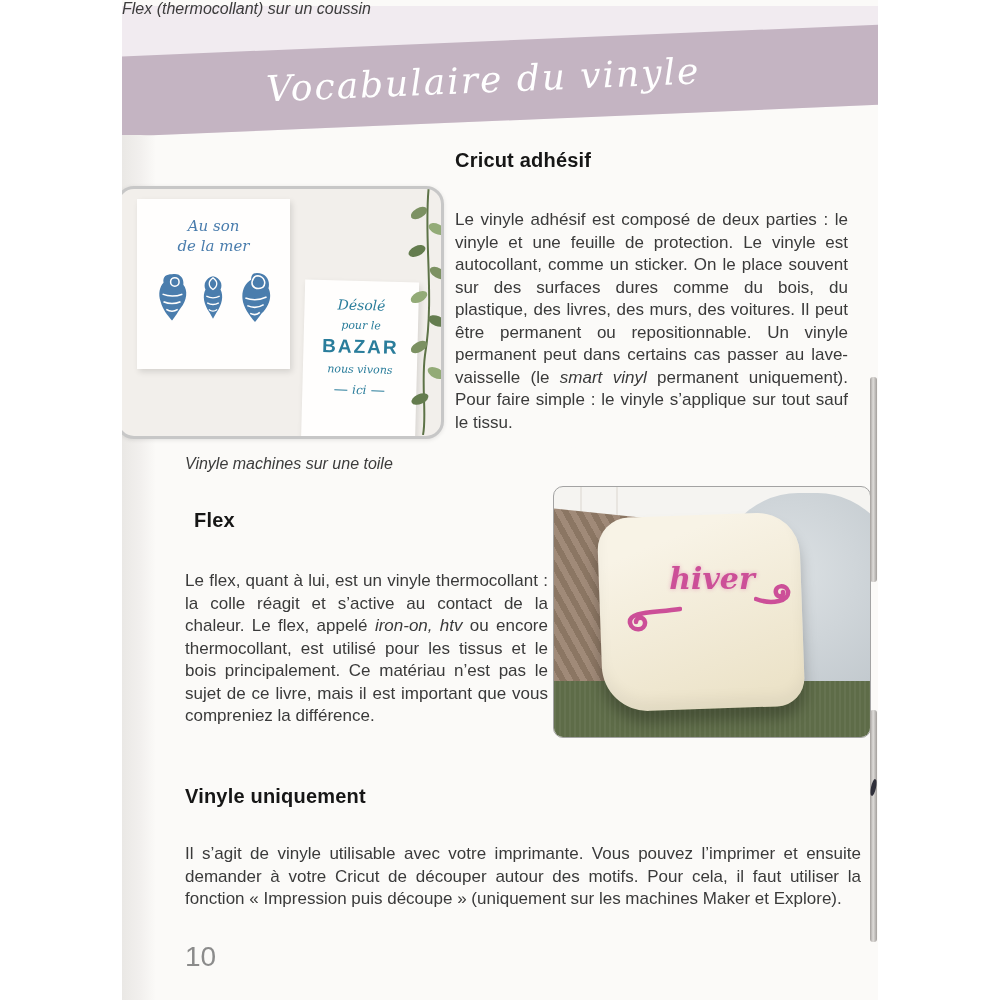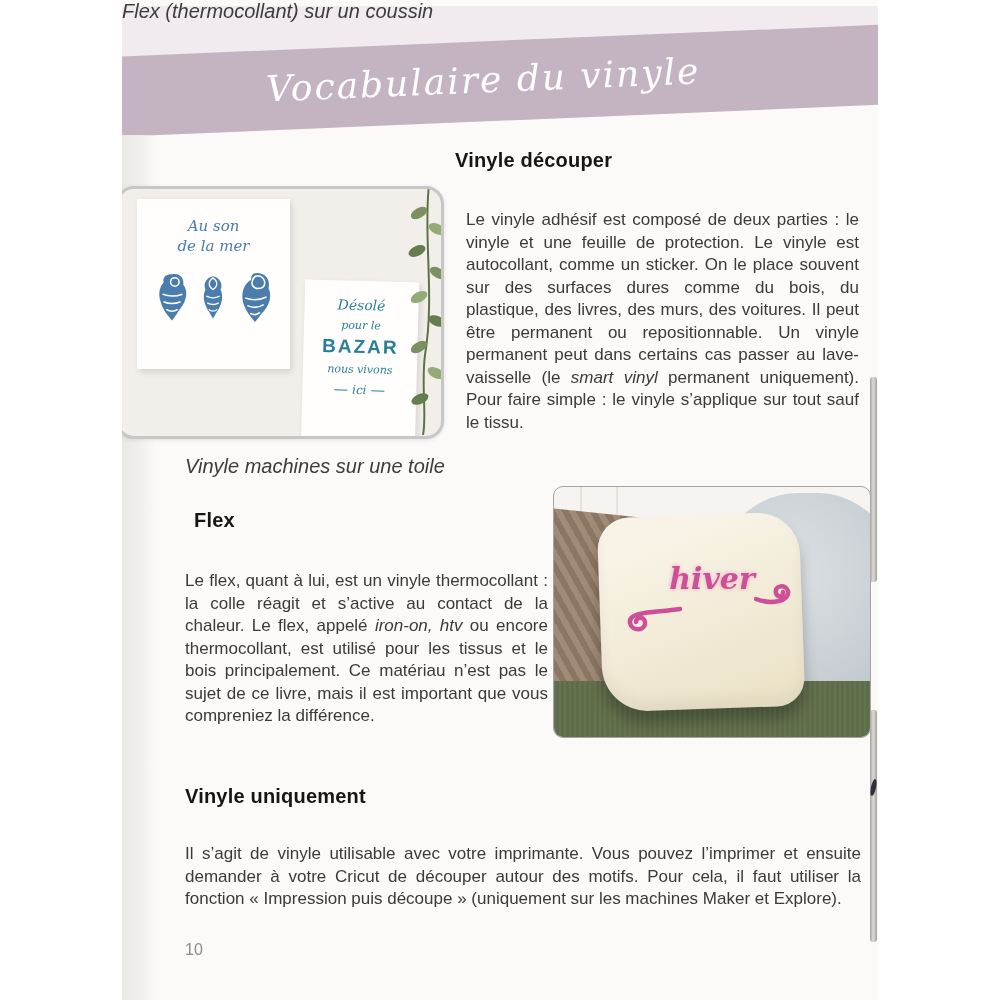--- a/index.html
+++ b/index.html
@@ -16,30 +16,30 @@
   .banner-title{font-family:"DejaVu Serif",serif;font-style:italic;font-size:36px;color:#ffffff;
     letter-spacing:2px;padding-right:80px;padding-bottom:4px;}
 
   .gutter{position:absolute;left:0;top:135px;bottom:0;width:34px;z-index:4;
     background:linear-gradient(90deg,#eae8e5 0%, #f2f0ee 55%, rgba(251,250,248,0) 100%);}
 
   
   .h-rounded{position:absolute;z-index:10;font-weight:700;font-size:20px;color:#161616;letter-spacing:.2px;}
   .bodytext{position:absolute;z-index:10;font-size:17px;line-height:22.5px;color:#3a3a3a;text-align:justify;}
   .bodytext .it{font-style:italic;}
-  .caption{position:absolute;z-index:10;font-style:italic;font-size:20px;color:#3c3c3c;}
+  .caption{position:absolute;z-index:10;font-style:italic;font-size:16px;color:#3c3c3c;}
 
   #sec-adhesif-h{left:333px;top:149px;}
-  #p-adhesif{left:333px;top:192px;width:393px;margin-left:11px;}
+  #p-adhesif{left:333px;top:192px;width:393px;}
   #caption-toile{left:63px;top:455px;}
   #sec-flex-h{left:72px;top:509px;}
   #p-flex{left:63px;top:553px;width:363px;}
   #sec-imp-h{left:63px;top:785px;}
   #p-imp{left:63px;top:826px;width:676px;}
-  #pagenum{position:absolute;z-index:10;left:63px;top:941px;font-size:16px;color:#8b8b8b;}
+  #pagenum{position:absolute;z-index:10;left:63px;top:941px;font-size:28px;color:#8b8b8b;}
 
   
   #photo-toile{position:absolute;left:-6px;top:186px;width:322px;height:247px;z-index:10;
     border:3px solid #c7c7c7;border-radius:18px;background:#f2efeb;overflow:hidden;
     box-shadow:0 1px 4px rgba(0,0,0,.10);}
   .canvas{position:absolute;background:#fffefd;box-shadow:2px 3px 6px rgba(0,0,0,.12);}
   #canvas-mer{left:18px;top:10px;width:153px;height:170px;}
   #canvas-bazar{left:184px;top:92px;width:114px;height:168px;transform:rotate(1.5deg);}
   .mer-line{text-align:center;font-family:"DejaVu Serif",serif;font-style:italic;font-size:15px;color:#4a7dad;}
   #canvas-mer .l1{margin-top:18px;}
@@ -94,21 +94,21 @@
   <div class="page">
 
     <div class="strip-pink"></div>
     <div class="banner-cover"></div>
     <div class="banner">
       <div class="banner-title">Vocabulaire du vinyle</div>
     </div>
 
     <div class="gutter"></div>
 
-    <div class="h-rounded" id="sec-adhesif-h">Vinyle découper</div>
+    <div class="h-rounded" id="sec-adhesif-h">Cricut adhésif</div>
     <p class="bodytext" id="p-adhesif"><span>Le vinyle adhésif est composé de deux parties : le vinyle et une feuille de protection. Le vinyle est autocollant, comme un sticker. On le place souvent sur des surfaces dures comme du bois, du plastique, des livres, des murs, des voitures. Il peut être permanent ou repositionnable. Un vinyle permanent peut dans certains cas passer au lave-vaisselle (le </span><span class="it">smart vinyl</span><span> permanent uniquement). Pour faire simple : le vinyle s’applique sur tout sauf le tissu.</span></p>
 
     <div id="photo-toile">
       <svg id="vine" width="46" height="250" viewBox="0 0 46 250">
         <path d="M30,0 C24,50 36,110 26,170 C22,200 28,230 24,250" stroke="#5d7347" stroke-width="2" fill="none"></path>
         <ellipse cx="20" cy="28" rx="9" ry="5" fill="#7c9162" transform="rotate(-30 20 28)"></ellipse>
         <ellipse cx="38" cy="44" rx="9" ry="5" fill="#93ab77" transform="rotate(25 38 44)"></ellipse>
         <ellipse cx="18" cy="66" rx="9" ry="5" fill="#647c4e" transform="rotate(-25 18 66)"></ellipse>
         <ellipse cx="39" cy="88" rx="9" ry="5" fill="#7c9162" transform="rotate(30 39 88)"></ellipse>
         <ellipse cx="20" cy="112" rx="9" ry="5" fill="#93ab77" transform="rotate(-28 20 112)"></ellipse>

